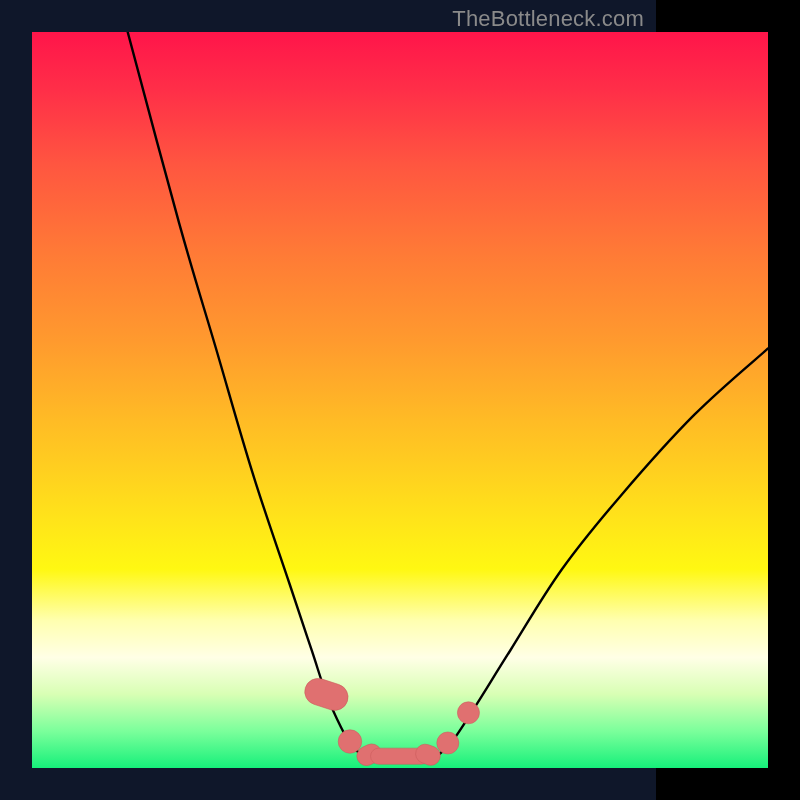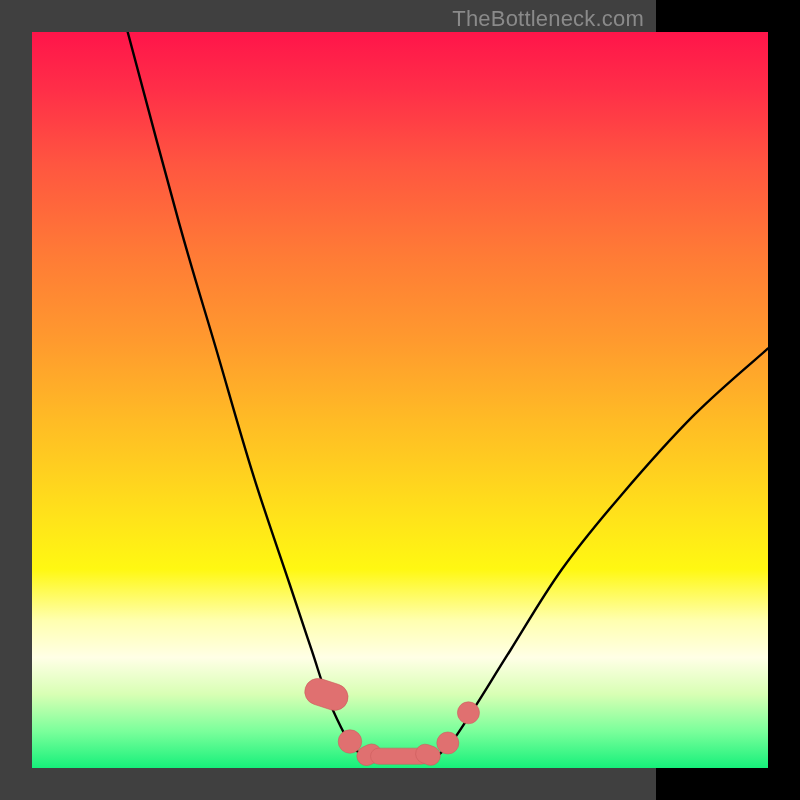--- a/index.html
+++ b/index.html
@@ -10,21 +10,21 @@
     background: #000;
     overflow: hidden;
     font-family: Arial, Helvetica, sans-serif;
   }
   .frame {
     position: absolute;
     top: 0;
     left: 0;
     width: 656px;
     height: 800px;
-    background: #404040;
+    background: #0f172a;
   }
   .plot-area {
     position: absolute;
     top: 32px;
     left: 32px;
     width: 736px;
     height: 736px;
     background: linear-gradient(
       to bottom,
       #ff154a 0%,

